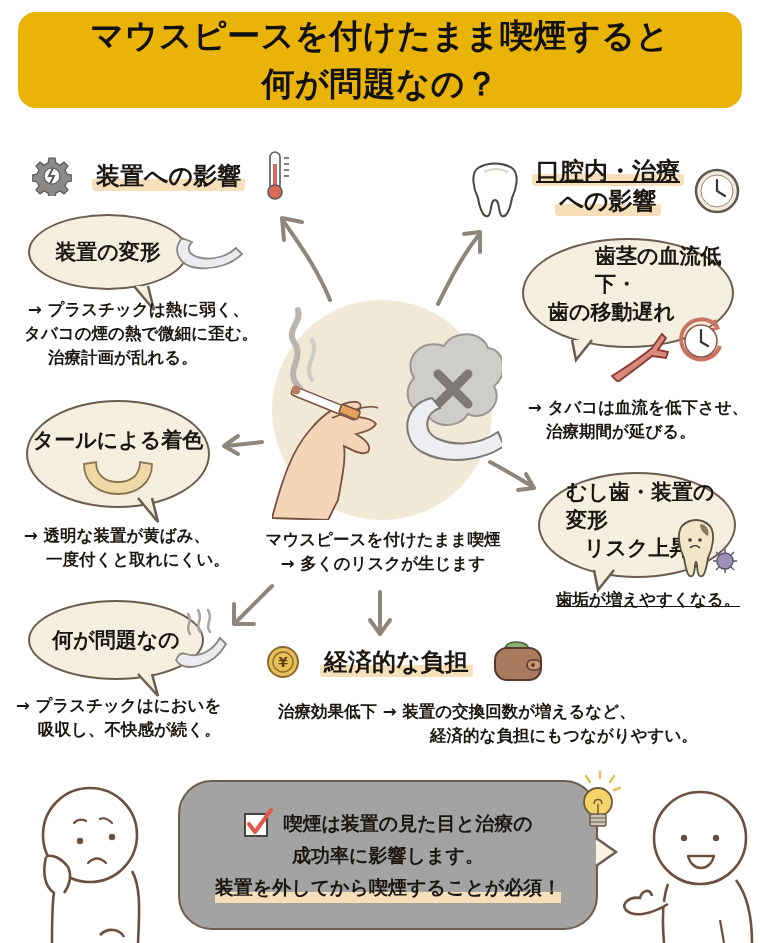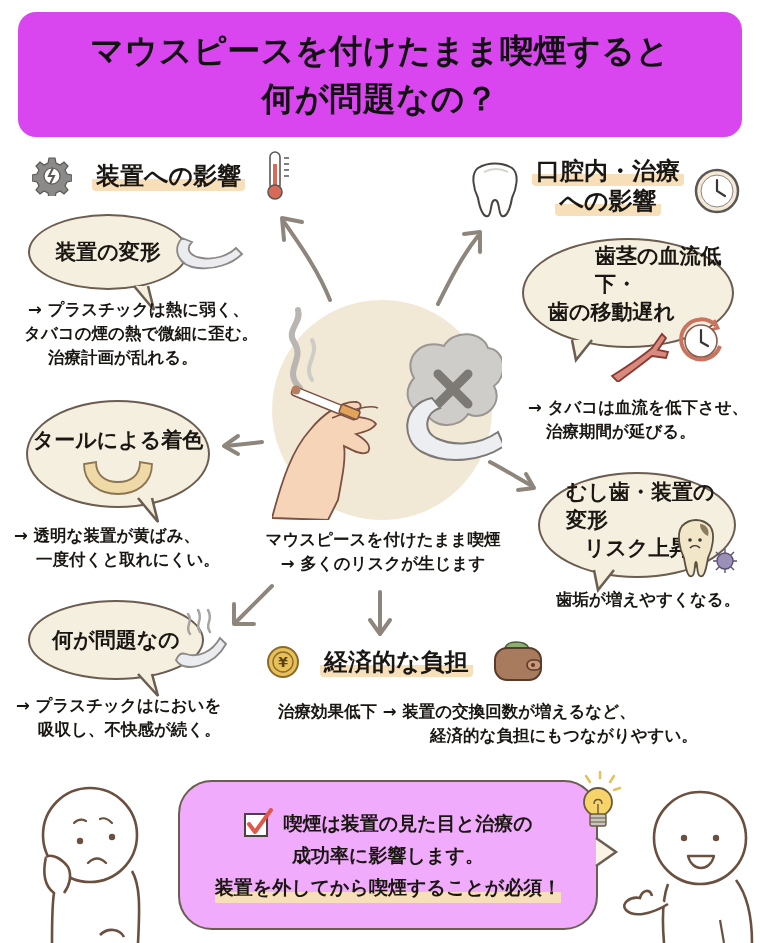--- a/index.html
+++ b/index.html
@@ -2,22 +2,22 @@
 <html><head>
 <meta charset="utf-8">
 <style>
   * { box-sizing: border-box; margin: 0; padding: 0; }
   html, body { width: 760px; height: 943px; background: #ffffff; overflow: hidden; }
   body { position: relative; font-family: "DejaVu Sans", "Liberation Sans", sans-serif; color: #1e1a16; font-weight: bold; }
   .abs { position: absolute; }
 
   
   .title-box {
-    left: 18px; top: 12px; width: 724px; height: 125px;
-    background: #d946ef; border-radius: 18px;
+    left: 18px; top: 12px; width: 724px; height: 96px;
+    background: #eab308; border-radius: 18px;
     display: flex; flex-direction: column; align-items: center; justify-content: center;
   }
   .title-line { font-size: 33px; line-height: 48px; letter-spacing: 0.5px; color: #111; }
 
   
   .sec-header { display: flex; align-items: center; gap: 20px; }
   .sec-label {
     font-size: 24px; line-height: 30px; padding: 0 4px;
     background: linear-gradient(to top, #f6dfb9 0 40%, transparent 40%);
     border-radius: 4px; color: #1a1612;
@@ -32,21 +32,21 @@
 
   .desc { font-size: 16.5px; line-height: 24px; color: #1a1612; }
 
   .center-circle {
     left: 272px; top: 300px; width: 220px; height: 220px;
     background: #f2e8d6; border-radius: 50%;
   }
 
   .final-bubble {
     left: 178px; top: 780px; width: 420px; height: 150px;
-    background: #f0abfc; border: 2.5px solid #6b5d50; border-radius: 34px;
+    background: #a3a3a3; border: 2.5px solid #6b5d50; border-radius: 34px;
     display: flex; flex-direction: column; align-items: center; justify-content: center;
   }
   .final-line { font-size: 19px; line-height: 32px; color: #1a1612; }
   .final-line.hl { background: linear-gradient(to top, #f6dfb9 0 35%, transparent 35%); }
 
   svg { display: block; }
 </style>
 </head>
 <body>
 
@@ -147,21 +147,21 @@
   <div class="bubble" style="width:184px;height:108px;align-items:flex-start;padding-top:24px;">
     <span class="bubble-text">タールによる着色</span>
   </div>
 </div>
 <svg class="abs" style="left:136px;top:496px;" width="30" height="30">
   <path d="M2 2 L22 26 L16 2" fill="#f5efdf" stroke="#6b5d50" stroke-width="2.5"></path>
 </svg>
 <svg class="abs" style="left:80px;top:458px;" width="76" height="38">
   <path d="M4 6 C4 26 20 36 38 36 C56 36 72 26 72 6 L60 4 C60 18 50 24 38 24 C26 24 16 18 16 4 Z" fill="#efd9a6" stroke="#8a7452" stroke-width="1.8"></path>
 </svg>
-<div class="abs" style="left:14px;top:524px;width:240px;">
+<div class="abs" style="left:24px;top:524px;width:240px;">
   <div class="desc">→ 透明な装置が黄ばみ、</div>
   <div class="desc" style="padding-left:22px;">一度付くと取れにくい。</div>
 </div>
 
 <div class="abs" style="left:28px;top:600px;width:176px;height:80px;">
   <div class="bubble" style="width:176px;height:80px;">
     <span class="bubble-text">何が問題なの</span>
   </div>
 </div>
 <svg class="abs" style="left:136px;top:672px;" width="30" height="30">
@@ -175,21 +175,21 @@
   <div class="desc">→ プラスチックはにおいを</div>
   <div class="desc" style="padding-left:22px;">吸収し、不快感が続く。</div>
 </div>
 
 <div class="abs" style="left:470px;top:156px;">
   <svg class="abs" style="left:0;top:6px;" width="50" height="58" viewBox="0 0 50 58">
     <path d="M8 6 C18 0 32 0 42 6 C50 12 46 28 42 36 C40 48 36 56 32 54 C28 52 30 38 25 38 C20 38 22 52 18 54 C14 56 10 48 8 36 C4 28 0 12 8 6 Z" fill="#ffffff" stroke="#4a4440" stroke-width="2"></path>
     <path d="M14 10 C22 6 30 6 38 10" fill="none" stroke="#d8d4ce" stroke-width="2"></path>
   </svg>
   <div class="abs" style="left:58px;top:0;width:160px;text-align:center;">
-    <div class="sec-label" style="display:inline-block;">口腔内・治療</div>
+    <div class="sec-label" style="display:inline-block;text-decoration:underline;">口腔内・治療</div>
     <div class="sec-label" style="display:inline-block;">への影響</div>
   </div>
   <svg class="abs" style="left:224px;top:12px;" width="46" height="46" viewBox="0 0 46 46">
     <circle cx="23" cy="23" r="21" fill="#f4ead6" stroke="#5a5754" stroke-width="2.5"></circle>
     <circle cx="23" cy="23" r="16" fill="#ffffff" stroke="#8a8784" stroke-width="1"></circle>
     <path d="M23 12 L23 23 L31 28" fill="none" stroke="#3a3632" stroke-width="2.2" stroke-linecap="round"></path>
   </svg>
 </div>
 
 <div class="abs" style="left:522px;top:238px;width:212px;height:110px;">
@@ -229,21 +229,21 @@
   <path d="M24 8 C30 8 34 14 32 20 C28 18 24 14 24 8 Z" fill="#8a7a60"></path>
   <circle cx="14" cy="24" r="1.8" fill="#3a3632"></circle>
   <circle cx="24" cy="24" r="1.8" fill="#3a3632"></circle>
   <path d="M14 32 C17 29 21 29 24 32" fill="none" stroke="#3a3632" stroke-width="1.6"></path>
 </svg>
 <svg class="abs" style="left:712px;top:548px;" width="26" height="26" viewBox="0 0 26 26">
   <circle cx="13" cy="13" r="8" fill="#9a90b8" stroke="#5a5070" stroke-width="1.4"></circle>
   <path d="M13 1v4 M13 21v4 M1 13h4 M21 13h4 M4 4l3 3 M19 19l3 3 M4 22l3-3 M19 7l3-3" stroke="#5a5070" stroke-width="1.4"></path>
 </svg>
 <div class="abs" style="left:536px;top:588px;width:224px;">
-  <div class="desc" style="padding-left:20px;">歯垢が増えやすくなる。</div>
+  <div class="desc" style="padding-left:20px;text-decoration:underline;">歯垢が増えやすくなる。</div>
 </div>
 
 <div class="abs sec-header" style="left:266px;top:640px;">
   <svg width="34" height="34" viewBox="0 0 34 34">
     <circle cx="17" cy="17" r="15" fill="#e8c05a" stroke="#8a6a2a" stroke-width="2"></circle>
     <circle cx="17" cy="17" r="10" fill="none" stroke="#8a6a2a" stroke-width="1.4"></circle>
     <text x="17" y="22" text-anchor="middle" font-size="14" font-weight="bold" fill="#5a4010" font-family="DejaVu Sans, sans-serif">¥</text>
   </svg>
   <span class="sec-label">経済的な負担</span>
   <svg width="52" height="44" viewBox="0 0 52 44">

